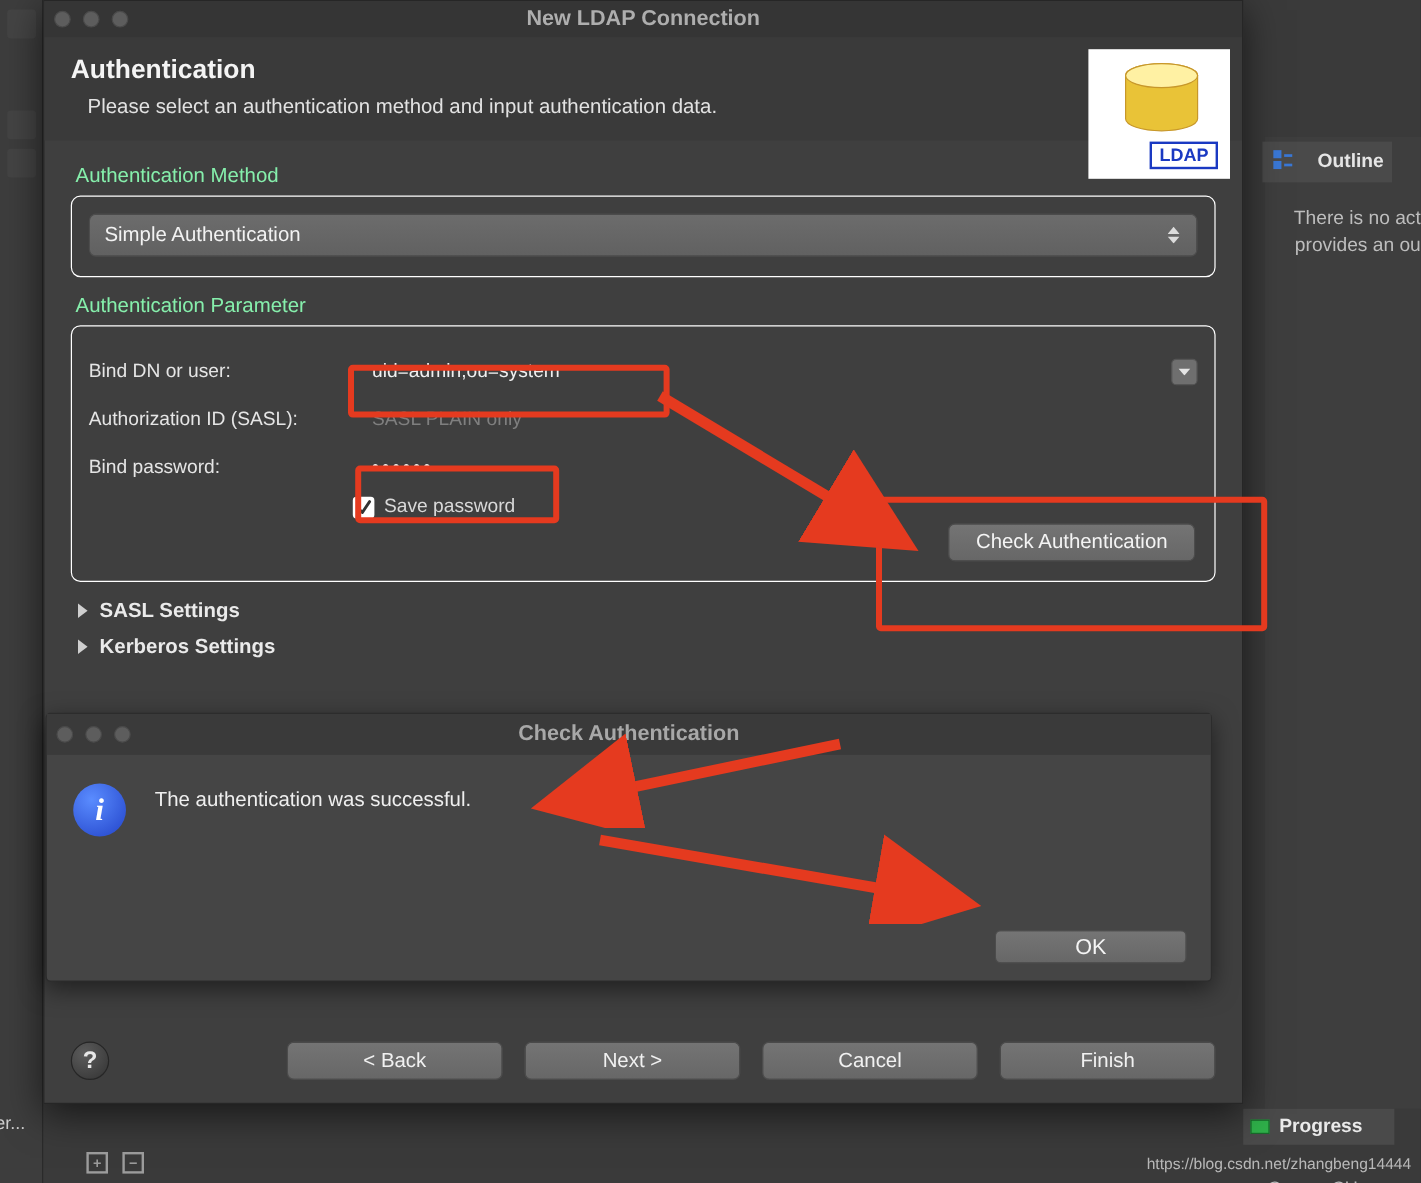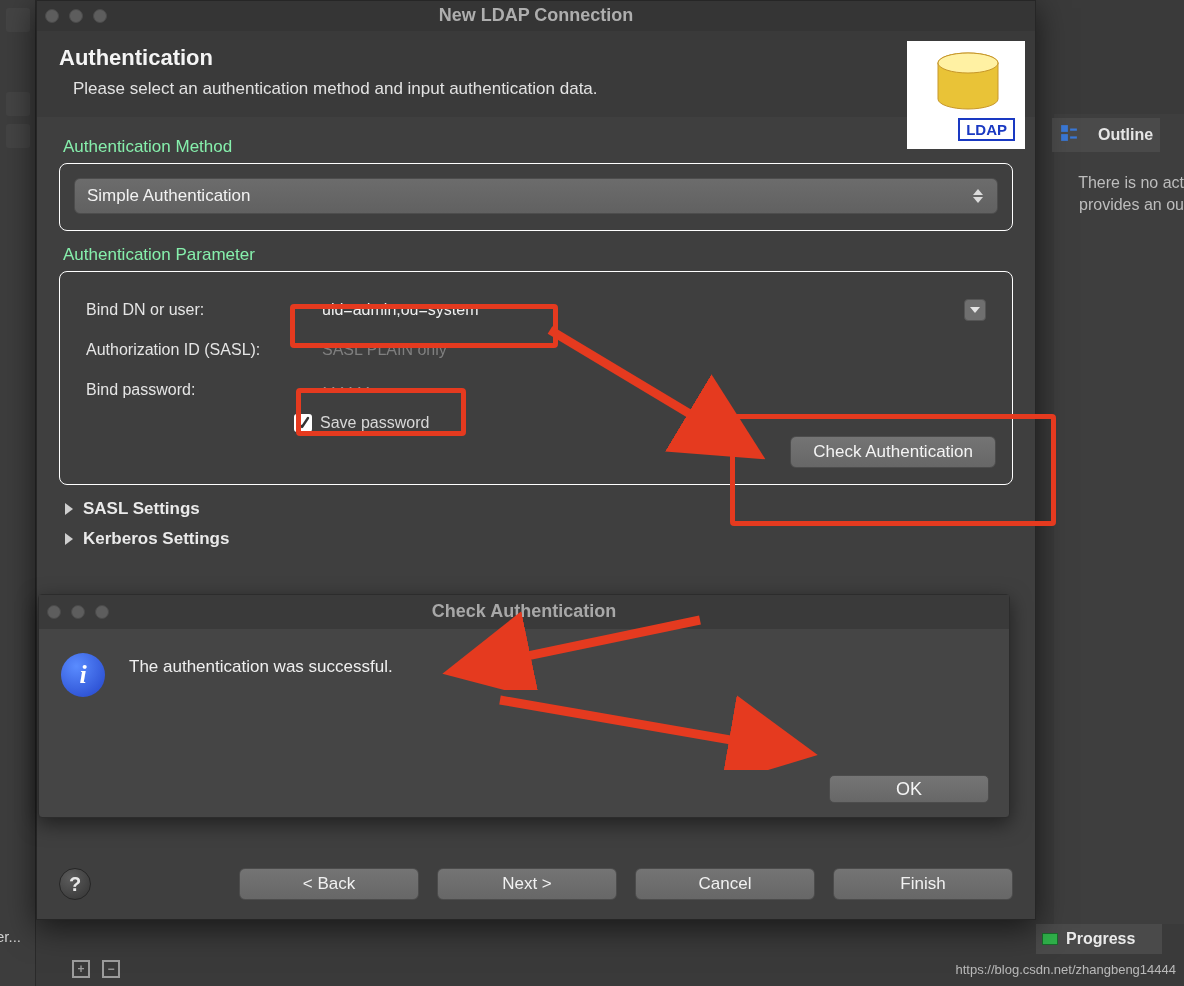--- a/index.html
+++ b/index.html
@@ -36,21 +36,21 @@
   .ldap-label { position:absolute; bottom:4px; right:6px; border:2px solid #1a39c2; color:#1a39c2; font-weight:800; padding:1px 6px; font-size:15px; background:#fff; }
 
   .body { padding:14px 22px 0; height: calc(100% - 30px - 118px - 70px); overflow:hidden; position:relative; }
 
   .section-label { color:#86efac; font-size:17px; margin:6px 4px 6px; }
   .group { border:1px solid #ffffff; border-radius:8px; padding:14px 14px 16px; margin-bottom:14px; background:#3f3f3f; }
   .select { position:relative; width:100%; height:36px; background:linear-gradient(#6c6c6c,#616161); border:1px solid #4d4d4d; border-radius:6px; display:flex; align-items:center; padding:0 12px; color:#f2f2f2; font-size:17px; }
   .select .caret { position:absolute; right:10px; top:8px; width:18px; height:18px; display:flex; flex-direction:column; align-items:center; justify-content:center; gap:2px; color:#dcdcdc; }
   .select .caret svg { width:10px; height:6px; }
 
-  .form-row { display:flex; align-items:center; gap:10px; margin:8px 12px; }
+  .form-row { display:flex; align-items:center; gap:10px; margin:8px 0; }
   .form-row label { flex:0 0 218px; color:#e5e5e5; font-size:16px; text-align:left; }
   .txt { flex:1; height:32px; border:none; border-radius:4px; padding:0 8px; color:#f0f0f0; font-size:16px; background:transparent; outline:none; }
   .disabled-ph { color:#7f7f7f; }
   .mini-btn { width:22px; height:22px; background:#6f6f6f; border-radius:4px; border:1px solid #555; display:flex; align-items:center; justify-content:center; color:#e5e5e5; font-size:12px; }
   .chk { width:18px; height:18px; display:inline-flex; align-items:center; justify-content:center; background:#fff; border-radius:3px; margin-right:8px; }
   .chk svg { width:14px; height:14px; }
   .save-row { margin-left:220px; display:flex; align-items:center; margin-top:6px; }
 
   .check-auth-btn { height:32px; padding:0 22px; background:linear-gradient(#747474,#676767); border:1px solid #4c4c4c; border-radius:6px; color:#f4f4f4; font-size:17px; display:inline-flex; align-items:center; }
   .check-row { display:flex; justify-content:flex-end; margin-top:4px; padding-right:2px; }

